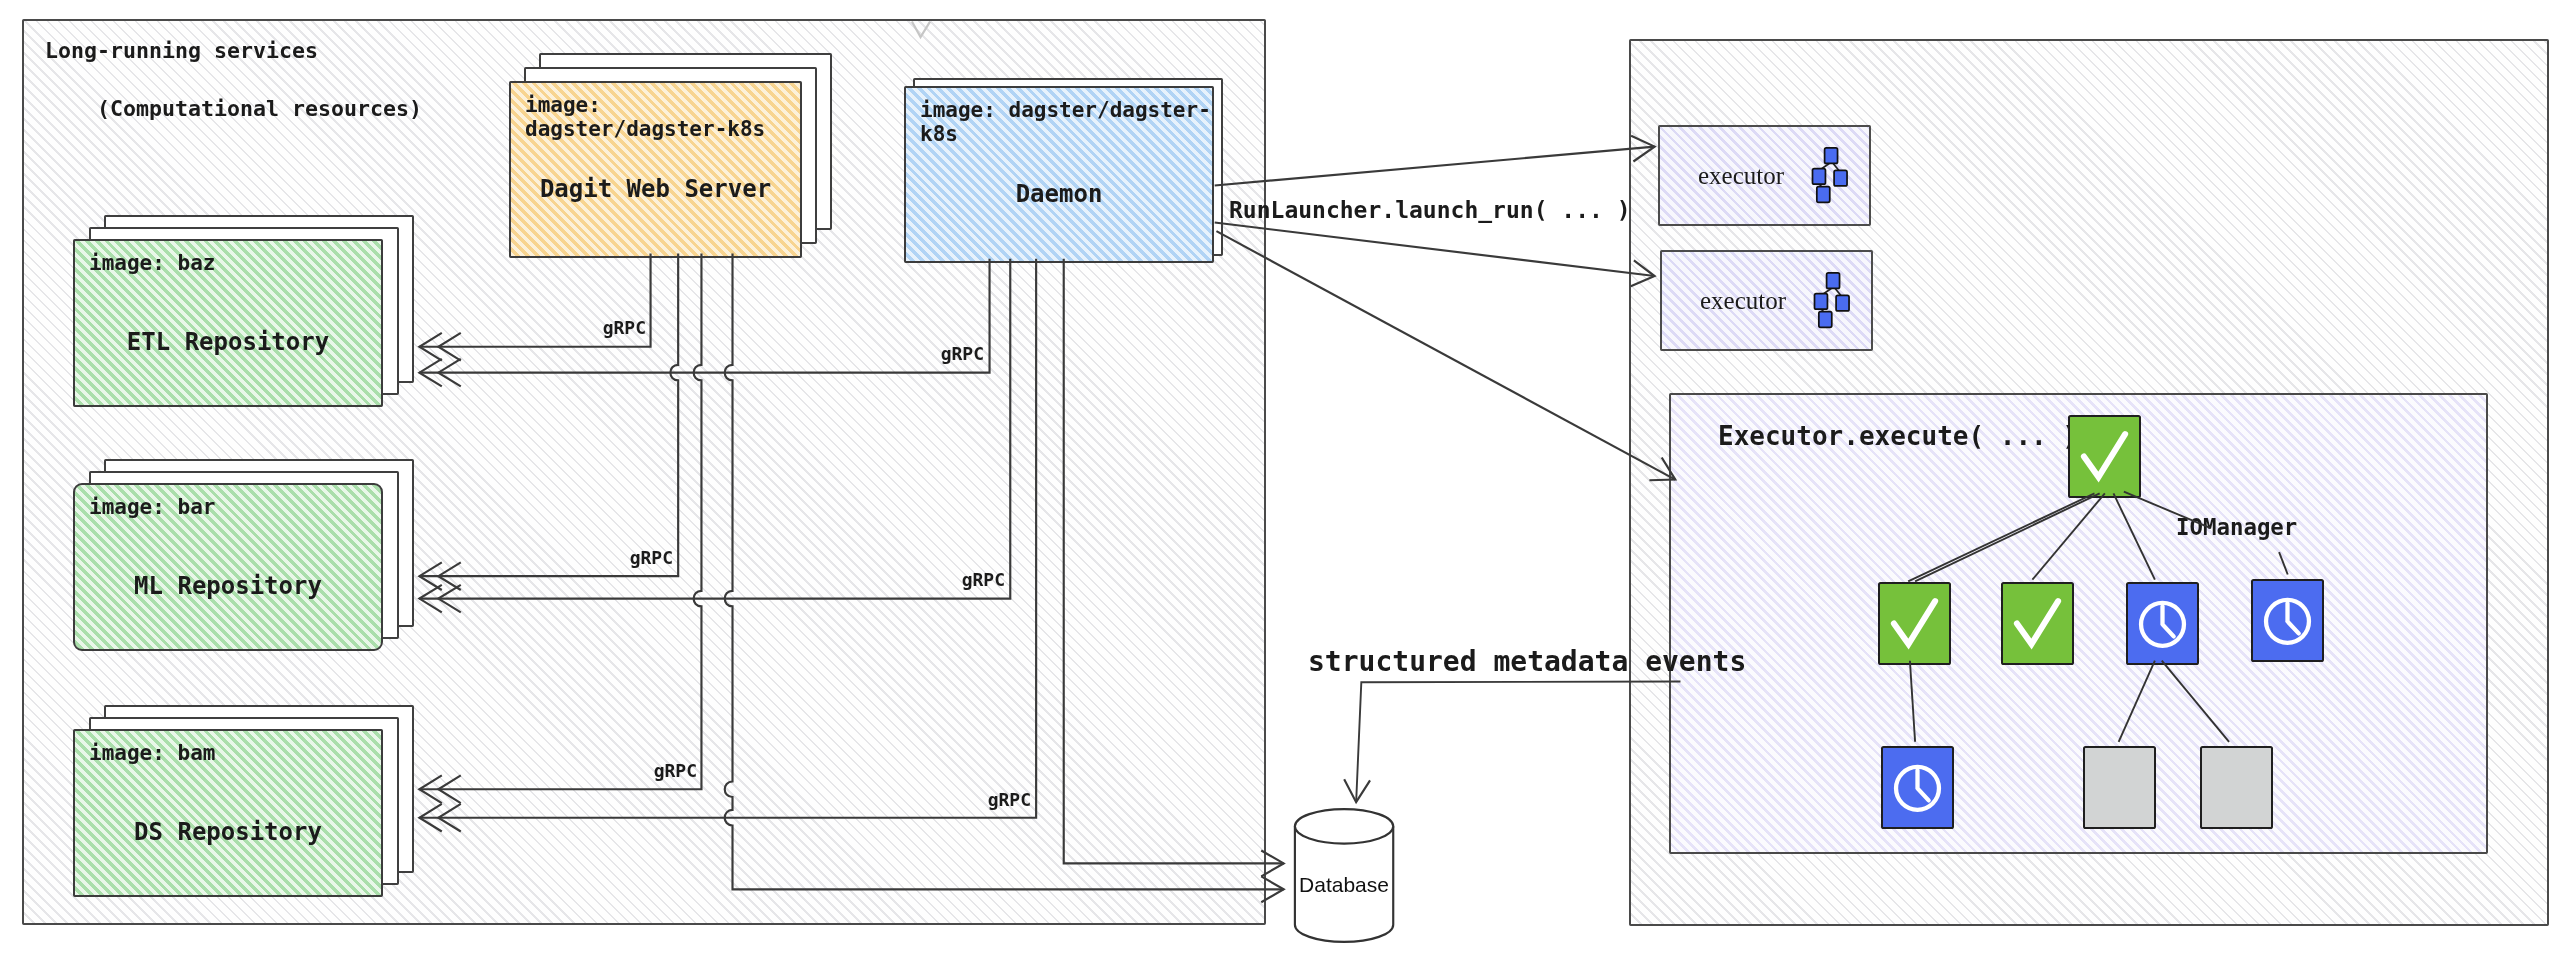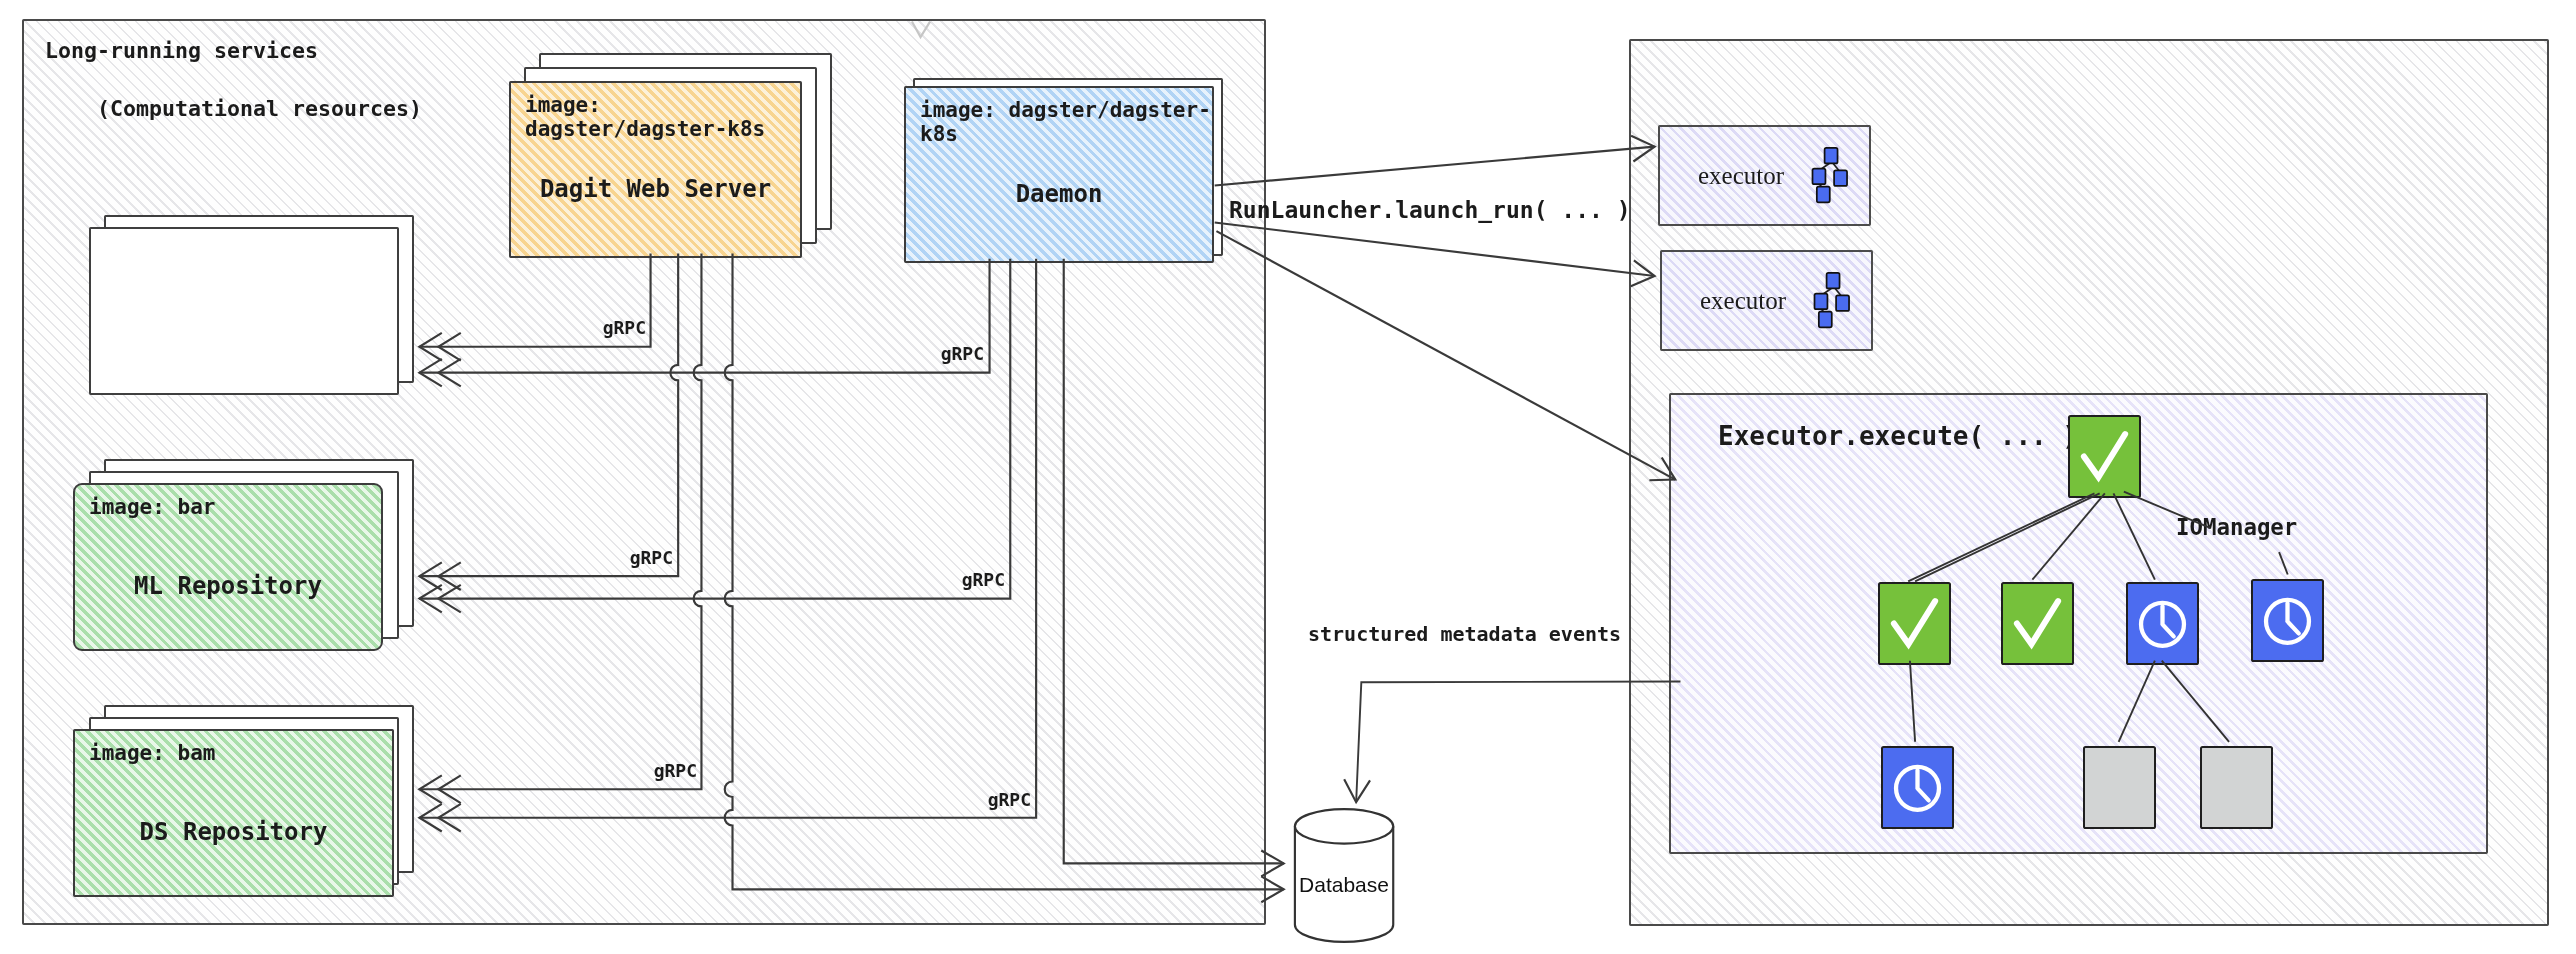--- a/index.html
+++ b/index.html
@@ -40,21 +40,21 @@
   .node svg{display:none;width:100%;height:100%;}
   .node-success{background:#76c13b;}
   .node-pending{background:#4c6cf0;}
   .node-skipped{background:#d2d4d4;}
   .node-success svg.glyph-check{display:block;}
   .node-pending svg.glyph-clock{display:block;}
 
   
   .grpc{position:absolute;width:104px;text-align:right;font-weight:bold;font-size:18px;}
   .runlauncher{position:absolute;left:1229px;top:197px;font-weight:bold;font-size:23px;}
-  .metadata-label{position:absolute;left:1308px;top:622px;font-weight:bold;font-size:20px;}
+  .metadata-label{position:absolute;left:1308px;top:645px;font-weight:bold;font-size:28px;}
   .db-label{position:absolute;left:1295px;top:873px;width:98px;text-align:center;
             font-family:"Liberation Sans","DejaVu Sans",sans-serif;font-size:21px;color:#111;}
 
   .overlay{position:absolute;left:0;top:0;z-index:30;pointer-events:none;}
   .z-boxes{z-index:20;}
   .z-panel{z-index:10;}
   .panel-title,.grpc,.runlauncher,.metadata-label,.db-label{z-index:40;}
 </style>
 </head>
 <body>
@@ -73,31 +73,35 @@
   </div>
 
   <div class="sheet daemon-size" style="left:913px;top:78px;position:absolute;z-index:20;"></div>
   <div class="cbox fill-daemon" style="left:904px;top:86px;width:306px;height:173px;position:absolute;z-index:21;">
     <div class="img-label">image: dagster/dagster-k8s</div>
     <div class="box-name">Daemon</div>
   </div>
 
   <div class="sheet" style="left:104px;top:215px;z-index:20;"></div>
   <div class="sheet" style="left:89px;top:227px;z-index:20;"></div>
+  <div class="cbox fill-repo" style="left:73px;top:239px;width:306px;height:164px;z-index:21;">
+    <div class="img-label">image: baz</div>
+    <div class="box-name">ETL Repository</div>
+  </div>
 
   <div class="sheet" style="left:104px;top:459px;z-index:20;"></div>
   <div class="sheet" style="left:89px;top:471px;z-index:20;"></div>
   <div class="cbox fill-repo" style="left:73px;top:483px;width:306px;height:164px;z-index:21;border-radius:9px;">
     <div class="img-label">image: bar</div>
     <div class="box-name">ML Repository</div>
   </div>
 
   <div class="sheet" style="left:104px;top:705px;z-index:20;"></div>
   <div class="sheet" style="left:89px;top:717px;z-index:20;"></div>
-  <div class="cbox fill-repo" style="left:73px;top:729px;width:306px;height:164px;z-index:21;padding-left:11px;">
+  <div class="cbox fill-repo" style="left:73px;top:729px;width:306px;height:164px;z-index:21;">
     <div class="img-label">image: bam</div>
     <div class="box-name">DS Repository</div>
   </div>
 
   <div class="grpc" style="left:542px;top:317px;">gRPC</div>
   <div class="grpc" style="left:880px;top:343px;">gRPC</div>
   <div class="grpc" style="left:569px;top:547px;">gRPC</div>
   <div class="grpc" style="left:901px;top:569px;">gRPC</div>
   <div class="grpc" style="left:593px;top:760px;">gRPC</div>
   <div class="grpc" style="left:927px;top:789px;">gRPC</div>

